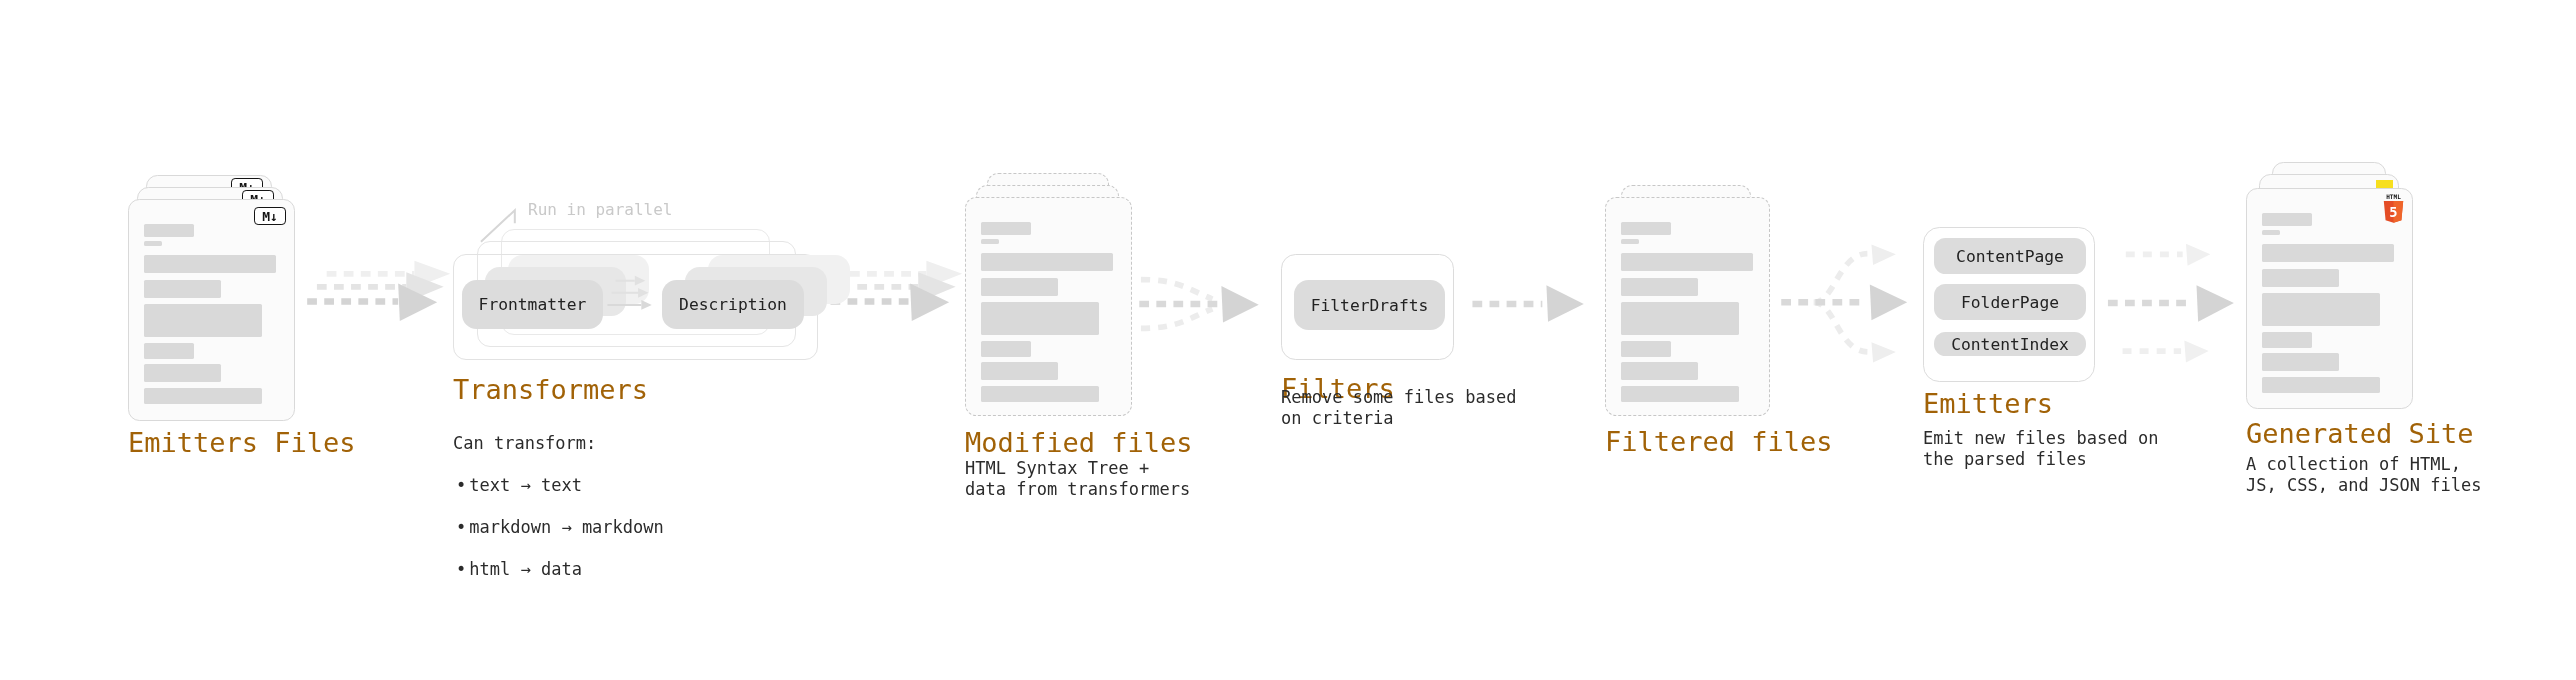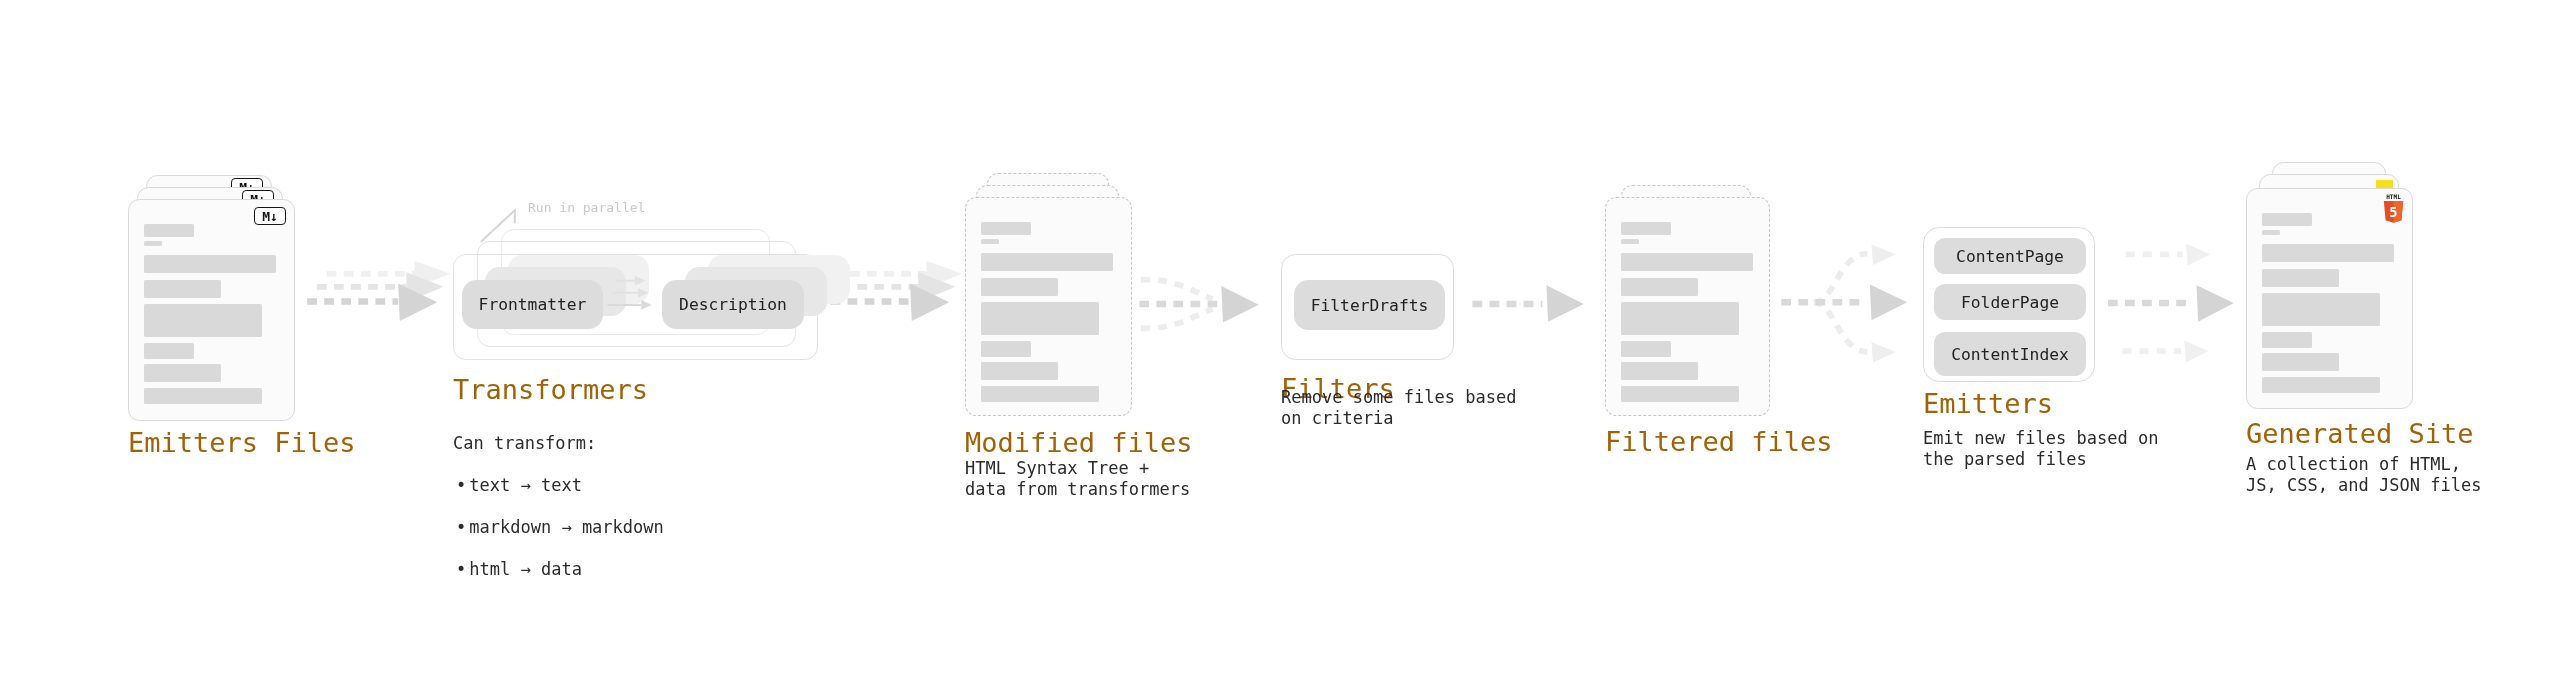--- a/index.html
+++ b/index.html
@@ -22,21 +22,21 @@
   
   .md-icon{position:absolute;width:32px;height:18px;background:#fff;border:1.6px solid #141414;border-radius:4.1px;
            display:flex;align-items:center;justify-content:center;font-size:13px;font-weight:bold;color:#141414;box-sizing:border-box;line-height:1;}
   .css-badge{position:absolute;font-size:7.3px;font-weight:bold;color:#111;border-bottom:3.3px solid #2965f1;padding-bottom:0px;line-height:8.1px;margin-top:24px;}
   .js-badge{position:absolute;width:17px;height:8.1px;background:#f7df1e;}
   
   .title{position:absolute;font-size:27px;color:#a16207;white-space:nowrap;letter-spacing:0;}
   .caption{position:absolute;font-size:17px;line-height:21px;color:#2b2b2b;white-space:pre-line;}
   .cap-line{display:flex;}
   .cap-bullet{width:16.3px;text-align:center;flex:0 0 auto;}
-  .annotation{position:absolute;font-size:13px;color:#c9c9c9;white-space:nowrap;}
+  .annotation{position:absolute;font-size:16px;color:#c9c9c9;white-space:nowrap;}
   
   .pill{position:absolute;background:#dcdcdc;border-radius:14.6px;display:flex;align-items:center;justify-content:center;
         font-size:16.3px;color:#222;box-sizing:border-box;white-space:nowrap;}
   .pill.g1{background:#e7e7e7;}
   .pill.g2{background:#f1f1f1;}
   .ghost-box{position:absolute;border:1.6px solid #e2e2e2;border-radius:13px;box-sizing:border-box;background:transparent;}
   .frame-box{position:absolute;background:#ffffff;border:1.6px solid #dcdcdc;border-radius:14.6px;box-sizing:border-box;}
   .arrows{position:absolute;left:0;top:0;pointer-events:none;}
 </style>
 </head>
@@ -192,21 +192,21 @@
         <div class="bar b8"></div>
     </div>
   </div>
   <div class="title" style="left:1605px;top:426px">Filtered files</div>
 </div>
 
 <div>
   <div class="frame-box" style="left:1923px;top:227px;width:172px;height:155px;border-radius:16.3px;z-index:1"></div>
   <div class="pill" style="left:1934px;top:238px;width:152px;height:36px;border-radius:11.4px;z-index:2">ContentPage</div>
   <div class="pill" style="left:1934px;top:284px;width:152px;height:36px;border-radius:11.4px;z-index:2">FolderPage</div>
-  <div class="pill" style="left:1934px;top:332px;width:152px;height:44px;border-radius:11.4px;z-index:2">ContentIndex</div>
+  <div class="pill" style="left:1934px;top:332px;width:152px;height:24px;border-radius:11.4px;z-index:2">ContentIndex</div>
   <div class="title" style="left:1923px;top:388px">Emitters</div>
   <div class="caption" style="left:1923px;top:428px">Emit new files based on
 the parsed files</div>
 </div>
 
 <div>
   <div class="card" style="left:2272px;top:162px;width:114px;height:219px;z-index:1"></div>
   <div class="css-badge" style="left:2366px;top:167px;z-index:2">CSS</div>
   <div class="card" style="left:2259px;top:174px;width:140px;height:219px;z-index:3"></div>
   <div class="js-badge" style="left:2376px;top:180px;z-index:4"></div>

